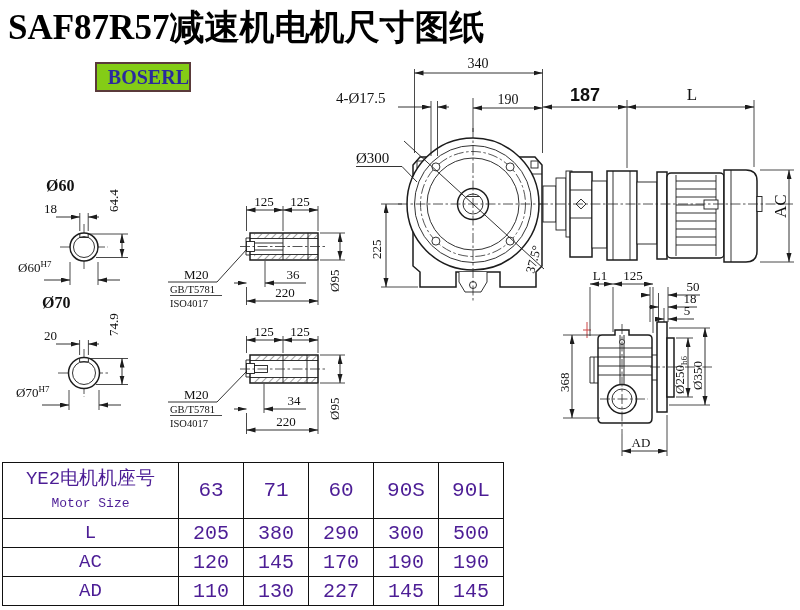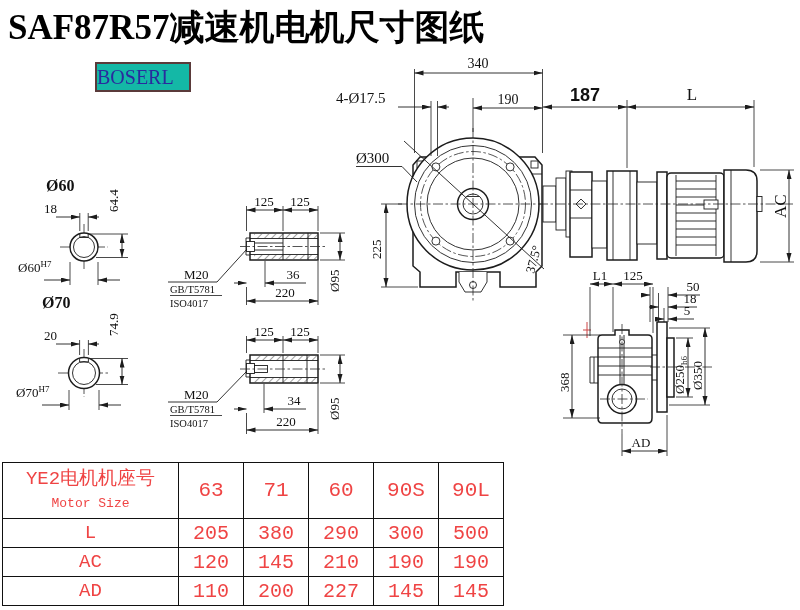--- a/index.html
+++ b/index.html
@@ -1,41 +1,41 @@
 <!DOCTYPE html>
 <html><head>
 <meta charset="utf-8">
 <style>
   html,body{margin:0;padding:0;}
   body{width:800px;height:610px;position:relative;background:#fff;overflow:hidden;
        font-family:"Liberation Sans",sans-serif;}
   #title{position:absolute;left:8px;top:4px;font-size:35px;font-weight:bold;color:#000;
          letter-spacing:0px;white-space:nowrap;font-family:Liberation Serif, serif;}
   #logo{position:absolute;left:95px;top:62px;width:92px;height:26px;border:2px solid #5a3a3a;
-        display:flex;align-items:center;justify-content:flex-start;
-        font-family:"Liberation Serif",serif;font-size:20px;color:#2a2a9e;background:#14b8a6;}
+        display:flex;align-items:center;justify-content:flex-end;
+        font-family:"Liberation Serif",serif;font-size:20px;color:#2a2a9e;background:#84cc16;font-weight:bold;}
   svg{position:absolute;left:0;top:0;}
   svg text{fill:#111;font-family:"Liberation Serif",serif;}
   .ds{font-size:13px;}
   .dsl{font-size:14px;}
   .dsx{font-size:15px;}
   .dsb{font-size:16px;font-weight:bold;}
   .st{font-size:10.5px;}
   .sup{font-size:9px;}
   .b187{font-family:"Liberation Sans",sans-serif;font-weight:bold;font-size:18px;}
   .dL{font-size:17px;}
   .ol2{fill:#fff;stroke:#1c1c1c;stroke-width:1.5;}
   .tl{fill:none;stroke:#1c1c1c;stroke-width:0.9;}
   .tlw{fill:#fff;stroke:#1c1c1c;stroke-width:0.9;}
   .cl{fill:none;stroke:#2a2a2a;stroke-width:0.8;stroke-dasharray:10 2.5 2.5 2.5;}
   .dim{fill:none;stroke:#1c1c1c;stroke-width:0.9;}
   .ext{fill:none;stroke:#1c1c1c;stroke-width:0.8;}
   .red{stroke:#cc4444;stroke-width:1;}
   #spec-table{position:absolute;left:2px;top:462px;border-collapse:collapse;table-layout:fixed;
-        width:501px;font-family:"Liberation Mono","DejaVu Sans Mono",monospace;color:#ef4444;}
+        width:501px;font-family:"Liberation Mono","DejaVu Sans Mono",monospace;color:#4c1d95;}
   #spec-table td{border:1.6px solid #111;text-align:center;vertical-align:middle;padding:0;}
   #spec-table .hcn{font-size:19px;line-height:26px;}
   #spec-table .hen{font-size:13px;line-height:24px;}
   #spec-table .sz{font-size:21px;}
   #spec-table .lb{font-size:19px;}
   #spec-table .vl{font-size:20px;margin-left:39px;}
 </style>
 </head>
 <body>
 
@@ -356,26 +356,26 @@
     <td class="vl">205</td>
     <td class="vl">380</td>
     <td class="vl">290</td>
     <td class="vl">300</td>
     <td class="vl">500</td>
   </tr>
   <tr style="height:29px">
     <td class="lb">AC</td>
     <td class="vl">120</td>
     <td class="vl">145</td>
-    <td class="vl">210</td>
+    <td class="vl">170</td>
     <td class="vl">190</td>
     <td class="vl">190</td>
   </tr>
   <tr style="height:29px">
     <td class="lb">AD</td>
     <td class="vl">110</td>
-    <td class="vl">200</td>
+    <td class="vl">130</td>
     <td class="vl">227</td>
     <td class="vl">145</td>
     <td class="vl">145</td>
   </tr>
 </tbody>
   </table>
 
 </body></html>

